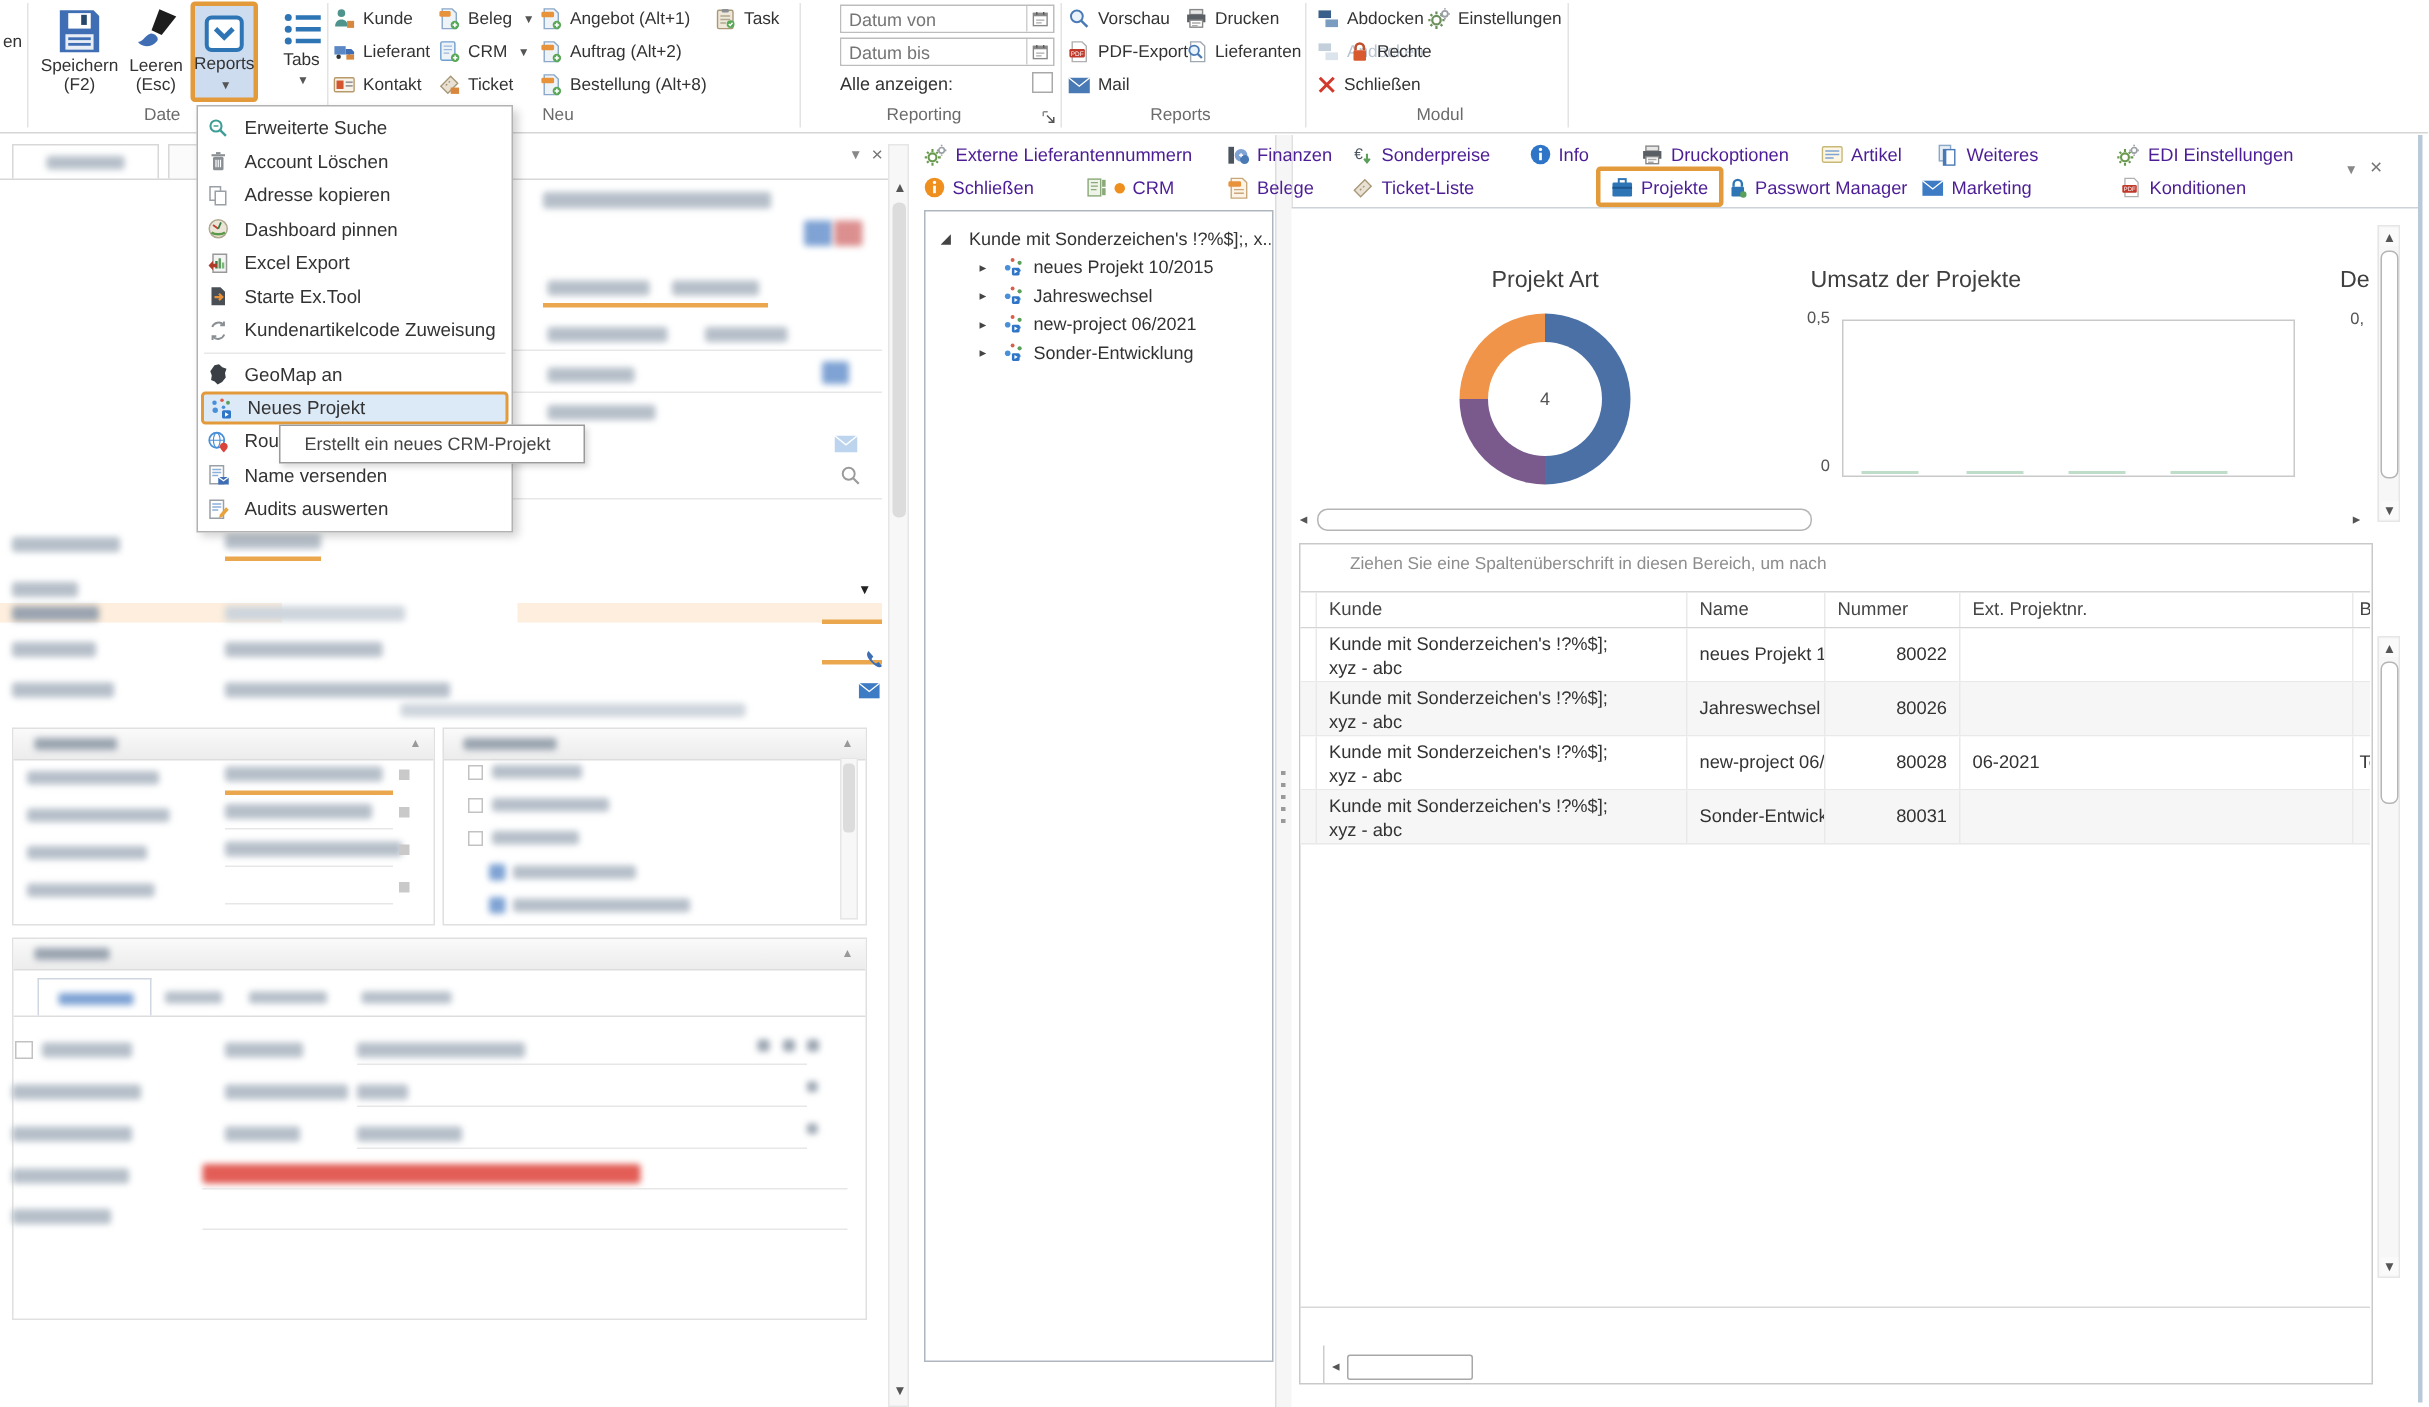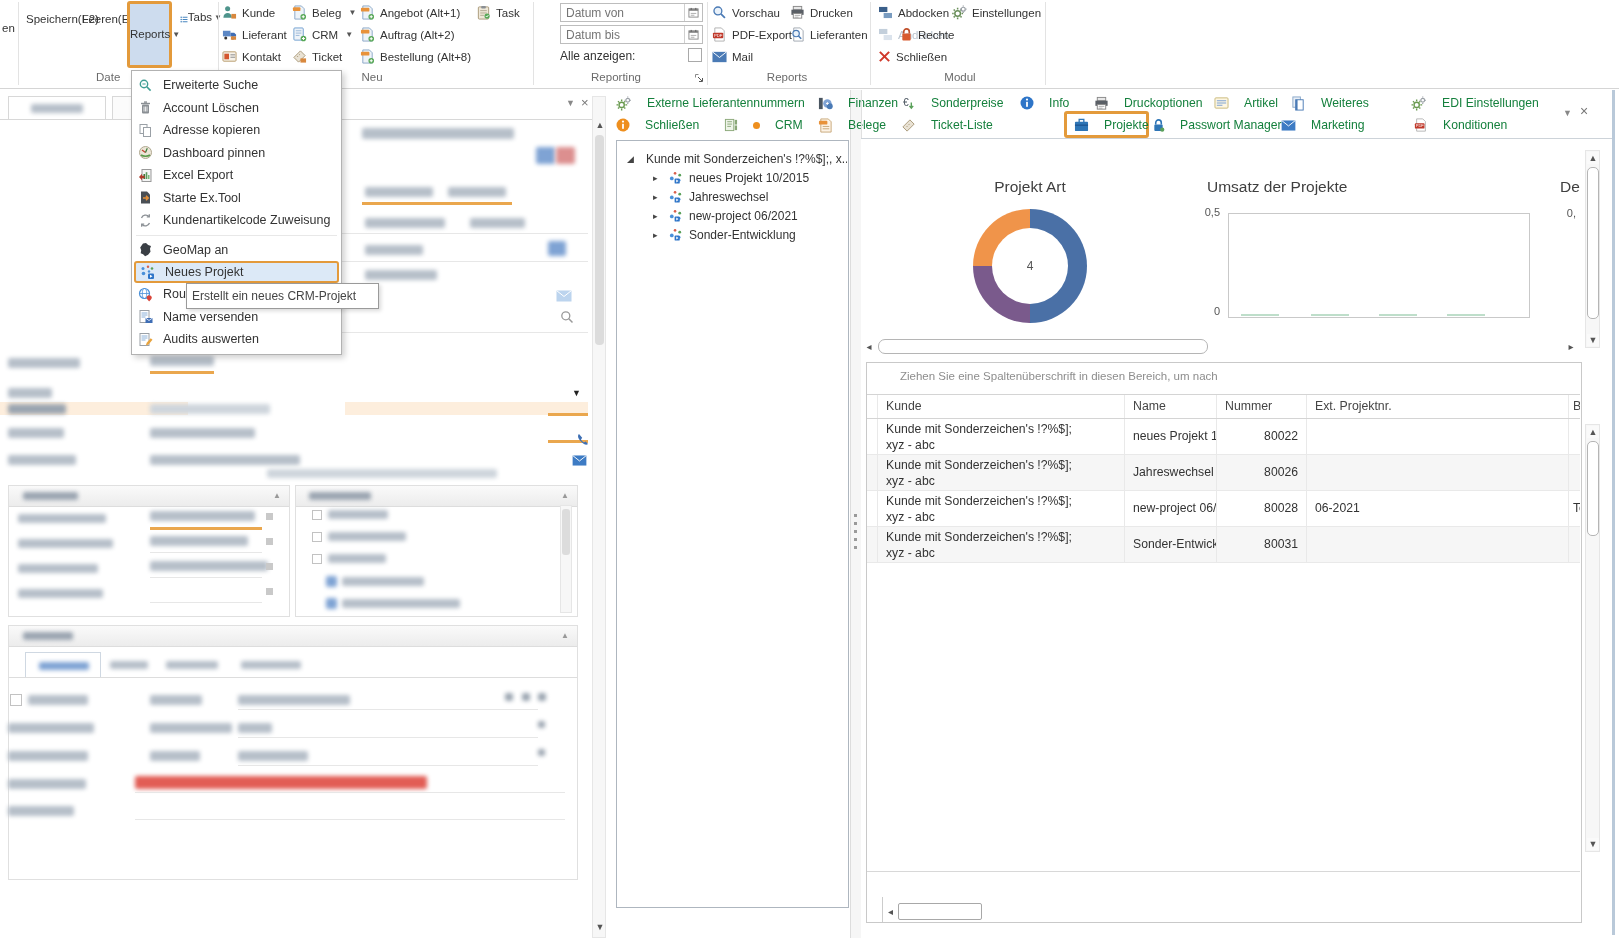--- a/index.html
+++ b/index.html
@@ -3,37 +3,37 @@
 <meta charset="utf-8">
 <style>
   body{margin:0;background:#fff}
   .screen{position:relative;width:1619px;height:938px;background:#fff;overflow:hidden;
           font-family:"Liberation Sans",sans-serif;color:#333}
   .abs{position:absolute}
   
   .ribbon{position:absolute;left:0;top:0;width:1619px;height:88px;background:#fff;border-bottom:1px solid #d5d5d5}
   .sep{position:absolute;top:2px;height:83px;width:1px;background:#e3e3e3}
   .glabel{position:absolute;top:71px;font-size:11.5px;color:#6b6b6b}
-  .bigbtn{position:absolute;top:1px;display:flex;align-items:center;font-size:11.5px;color:#333;line-height:13px;cursor:default}
+  .bigbtn{position:absolute;top:1px;display:flex;flex-direction:column;align-items:center;font-size:11.5px;color:#333;line-height:13px;cursor:default}
   .smbtn{position:absolute;display:flex;align-items:center;gap:5px;font-size:11.5px;color:#333;height:19px;white-space:nowrap}
   .ddarrow{font-size:8px;color:#555;margin-left:2px}
   .inputbox{position:absolute;display:flex;border:1px solid #bdbdbd;background:#fff;height:19px;box-sizing:border-box}
   .inputbox input{border:0;outline:0;flex:1;font:12px "Liberation Sans",sans-serif;color:#333;padding:0 5px;min-width:0}
   .calbtn{width:17px;border-left:1px solid #d0d0d0;display:flex;align-items:center;justify-content:center;background:#fff}
   .chk{position:absolute;width:14px;height:14px;border:1px solid #a9a9a9;background:#fff;box-sizing:border-box}
   .orange-frame{border:3px solid #E39A3B;border-radius:3px;box-sizing:border-box}
   .disabled{color:#b9c3ce}
   
   .menu{position:absolute;left:131px;top:70px;width:209px;background:#fff;border:1px solid #b2b2b2;
         box-shadow:3px 3px 6px rgba(0,0,0,.18);z-index:50;padding:3px 0}
   .mitem{display:flex;align-items:center;height:22.5px;padding-left:6px;gap:10px;font-size:12.5px;color:#333;white-space:nowrap}
   .mitem.sel{background:#dce9f7;border:2.5px solid #E39A3B;border-radius:3px;margin:0 2px;height:18px;padding-left:4px}
   .msep{height:1px;background:#e8e8e8;margin:3px 4px}
   .tooltip{position:absolute;left:186px;top:283px;width:186px;height:24px;background:#fff;border:1px solid #9a9a9a;
-           box-shadow:2px 2px 4px rgba(0,0,0,.15);z-index:60;font-size:12px;color:#444;display:flex;align-items:center;padding-left:5px}
+           box-shadow:2px 2px 4px rgba(0,0,0,.15);z-index:60;font-size:12px;color:#444;display:flex;align-items:center;padding-left:16px}
   
   .bb{position:absolute;background:#b6bfc9;filter:blur(2.2px);border-radius:2px;height:10px}
   .bb.lt{background:#ced5dc}.bb.dk{background:#9aa4b0}.bb.red{background:#e25d55}.bb.blu{background:#7fa3d4}
   .peach{position:absolute;background:#fdeedd;height:13px}
   .ul{position:absolute;height:1px;background:#e7e7e7}
   .oul{position:absolute;height:2.5px;background:#eaa74e}
   .sq{position:absolute;width:7px;height:7px;background:#c9c9c9}
   .cbx{position:absolute;width:10px;height:10px;border:1px solid #c2c2c2;background:#fff;box-sizing:border-box}
   .gbox{position:absolute;border:1px solid #e0e0e0;background:#fff;box-sizing:border-box}
   .ghead{height:20px;background:linear-gradient(#fafafa,#ececec);border-bottom:1px solid #ddd;position:relative}
@@ -42,21 +42,21 @@
   
   .track{position:absolute;background:#f7f7f7;border:1px solid #e6e6e6;box-sizing:border-box}
   .thumb{position:absolute;background:#fff;border:1px solid #b5b5b5;border-radius:7px;box-sizing:border-box}
   .arr{position:absolute;font-size:9px;color:#555;line-height:1;display:flex;align-items:center;justify-content:center;background:#fafafa}
   .arr.plain{background:transparent}
   
   .tree{position:absolute;left:616px;top:140px;width:233px;height:768px;border:1px solid #aeb6bf;background:#fff;box-sizing:border-box;overflow:hidden}
   .titem{position:absolute;display:flex;align-items:center;gap:6px;font-size:12px;color:#333;height:19px;white-space:nowrap}
   .texp{font-size:9px;color:#444;width:10px}
   
-  .tabitem{position:absolute;display:flex;align-items:center;gap:15px;font-size:12.2px;color:#15803d;height:22px;white-space:nowrap}
+  .tabitem{position:absolute;display:flex;align-items:center;gap:5px;font-size:12.2px;color:#4c1d95;height:22px;white-space:nowrap}
   
   .ctitle{position:absolute;font-size:15.5px;color:#3f3f3f}
   .donut{position:absolute;left:973px;top:209px;width:114px;height:114px;border-radius:50%}
   .donut-hole{position:absolute;left:19px;top:19px;width:76px;height:76px;border-radius:50%;background:#fff;
               display:flex;align-items:center;justify-content:center;font-size:12px;color:#555}
   .linechart{position:absolute;left:1228px;top:213px;width:302px;height:105px;border:1px solid #c9c9c9;box-sizing:border-box}
   .ytick{position:absolute;font-size:11px;color:#555;width:28px;text-align:right}
   .seg{position:absolute;bottom:1px;height:2px;width:38px;background:#aed6bd;opacity:.8}
   
   .grid-outer{position:absolute;left:866px;top:362px;width:716px;height:561px;border:1px solid #c9c9c9;background:#fff;box-sizing:border-box}

